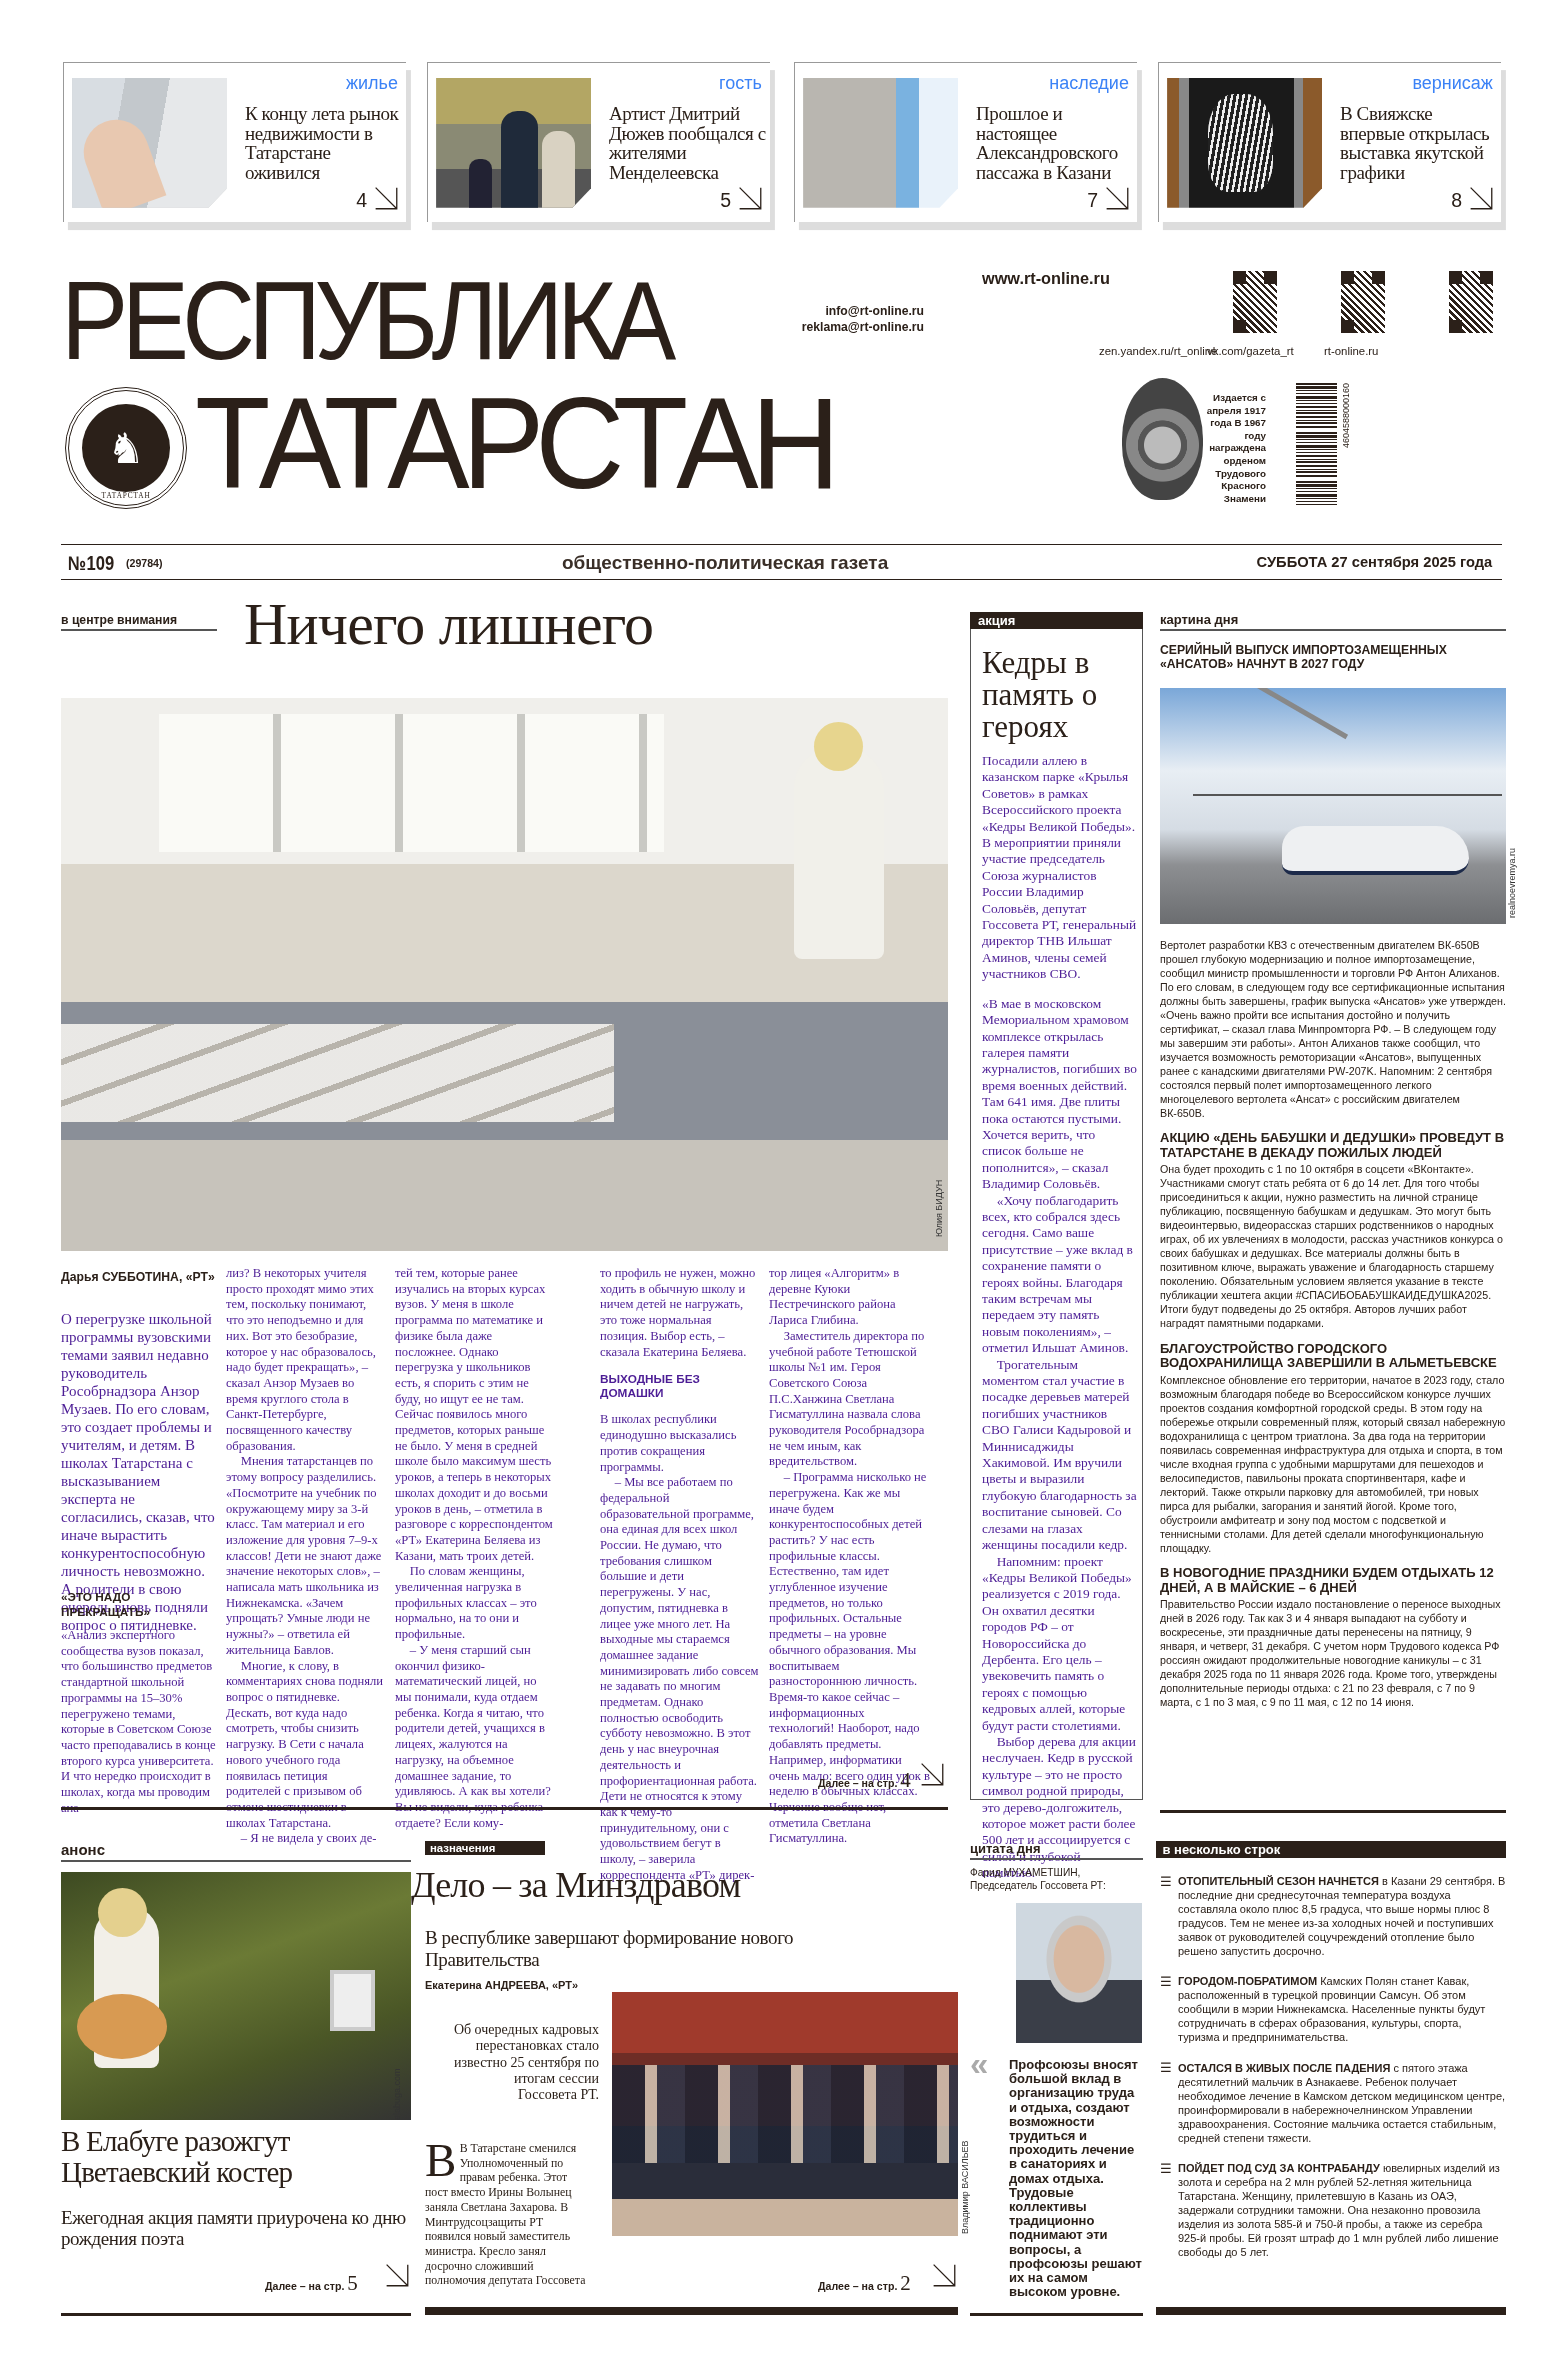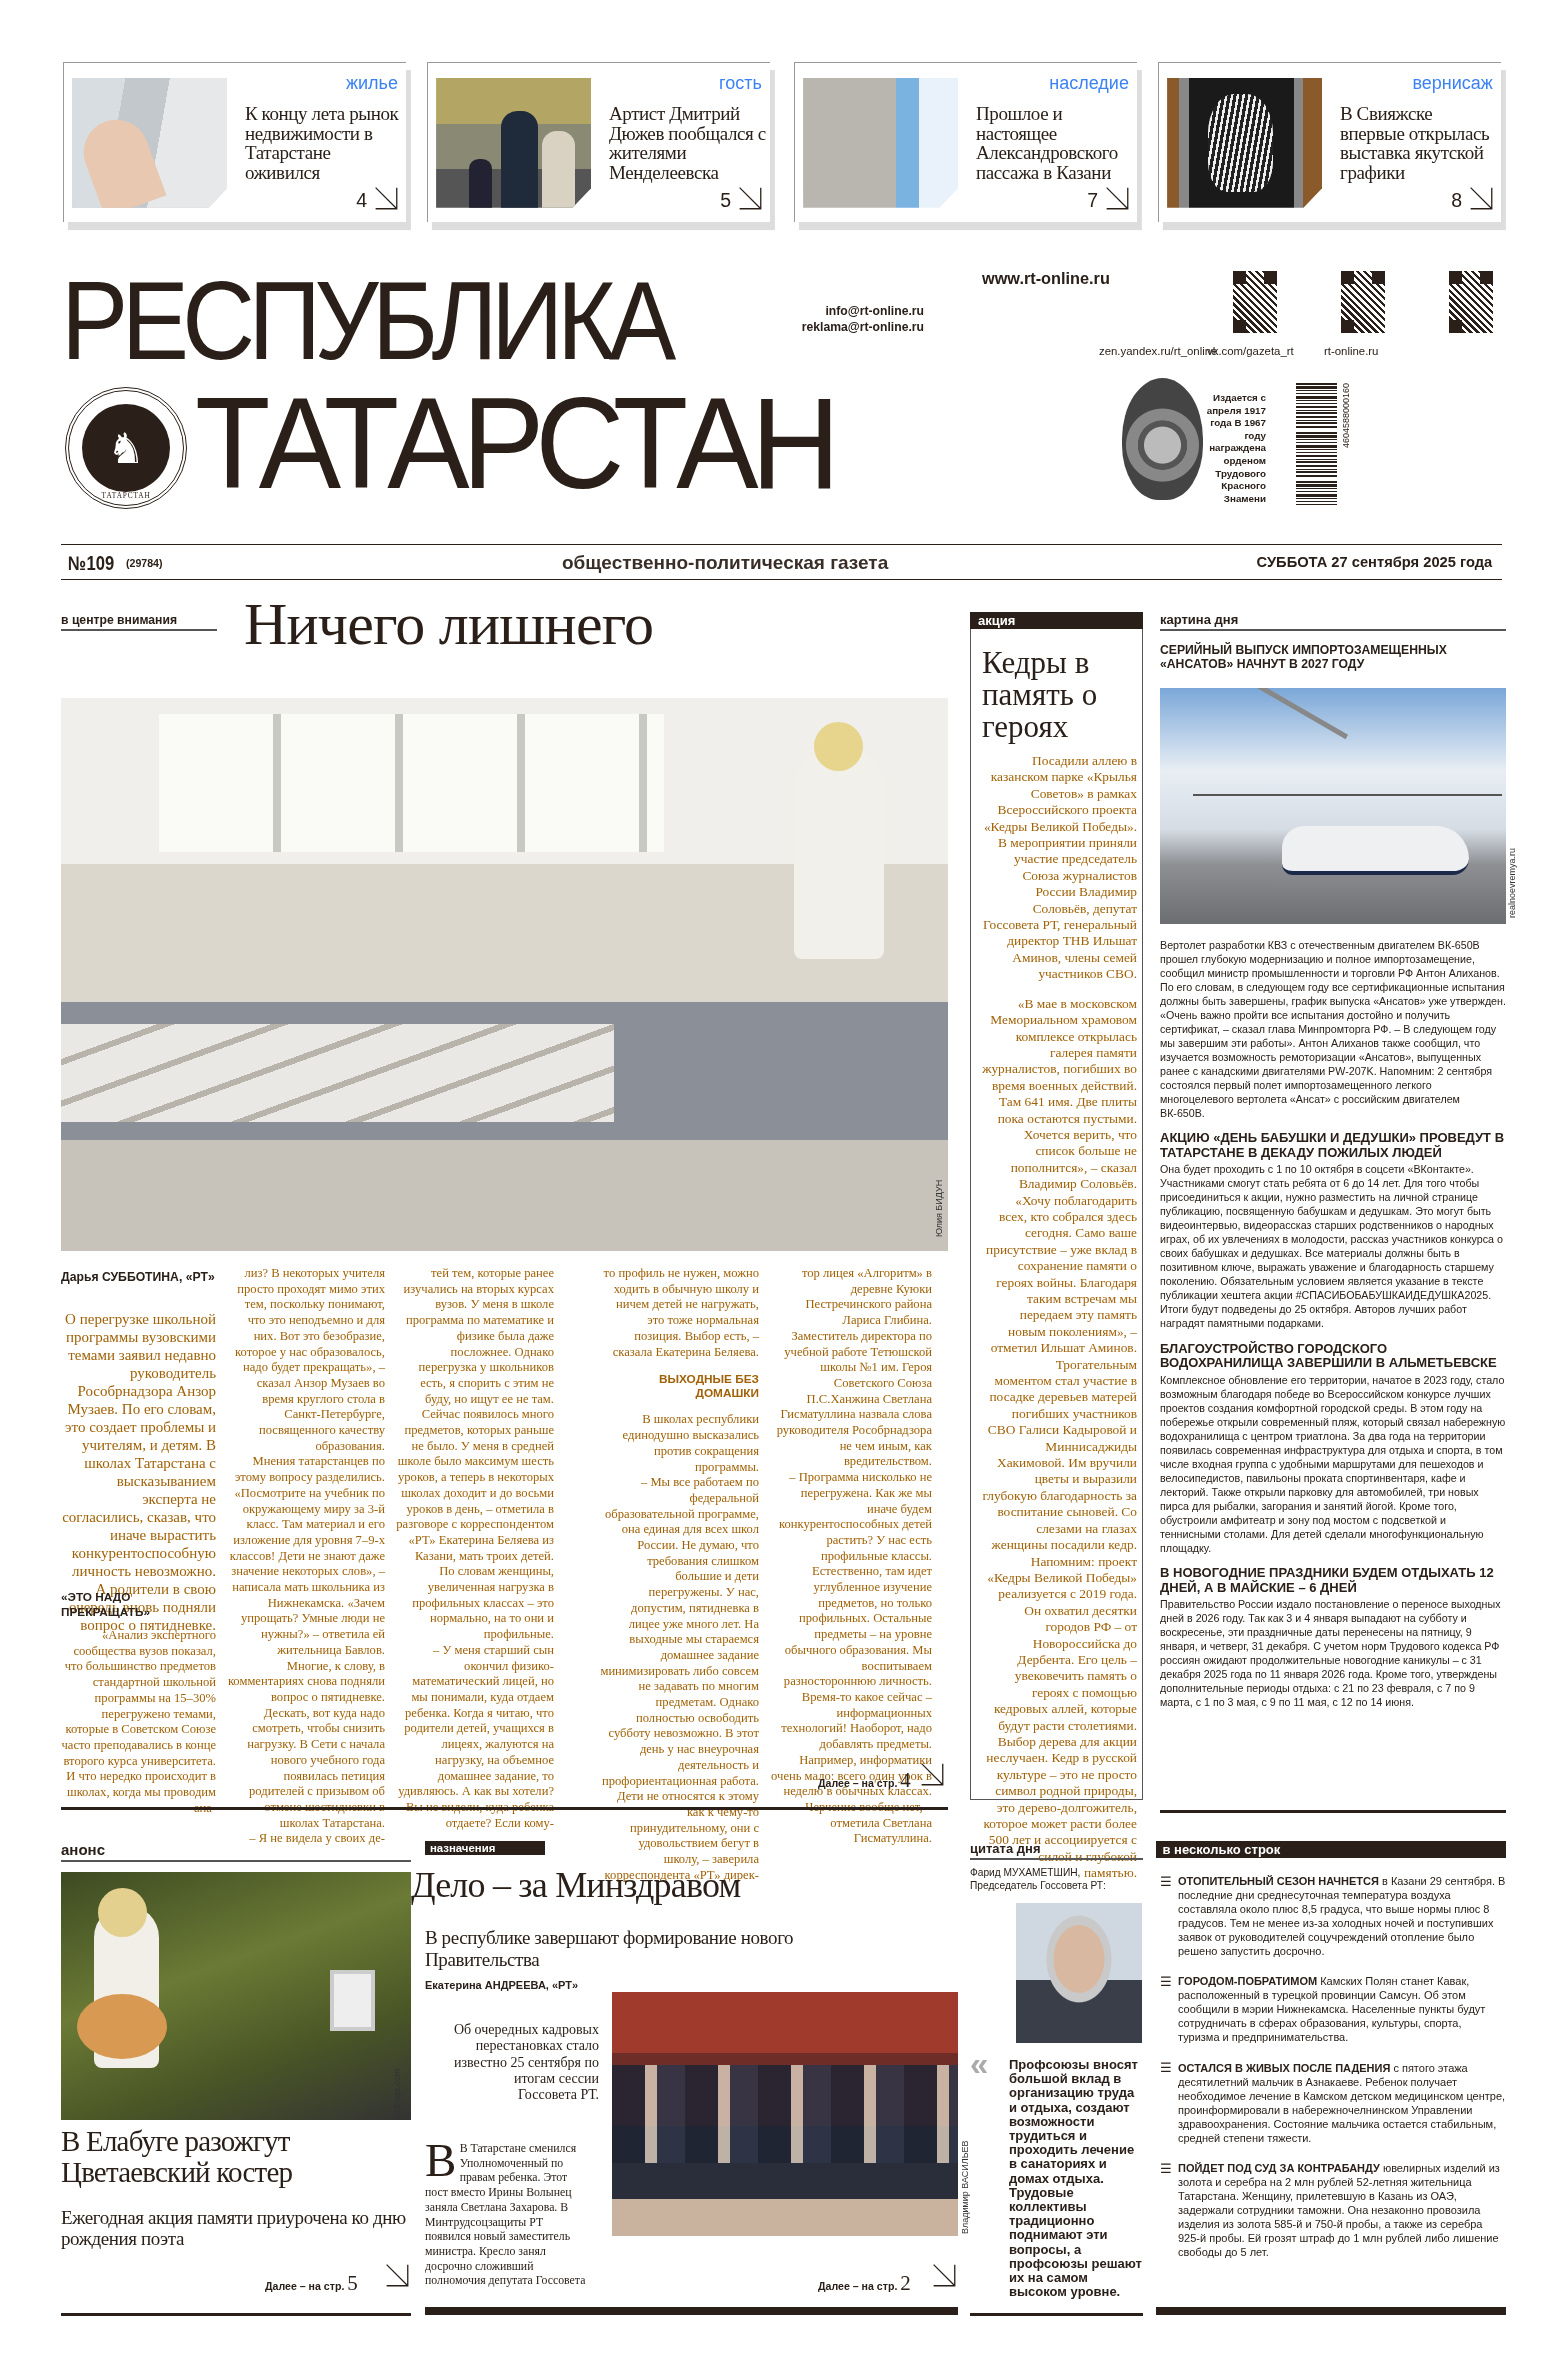--- a/index.html
+++ b/index.html
@@ -33,21 +33,21 @@
   .order { position:absolute; left: 1122px; top: 378px; width: 81px; height: 122px; border-radius: 50% 50% 45% 45%; background: radial-gradient(circle at 50% 55%, #bbb 0 18px, #555 19px 24.4px, #888 25px 36px, #444 37px); }
   .order-text { position:absolute; left: 1201px; top: 392px; width: 65px; text-align:right; font-family: "Liberation Sans", sans-serif; font-size: 9.8px; font-weight: bold; line-height: 12.6px; }
   .barcode { position:absolute; left: 1296px; top: 383px; width: 41px; height: 122px; background: repeating-linear-gradient(180deg,#2b2019 0 1.6px,#fff 1.6px 3.3px,#2b2019 3.3px 5.7px,#fff 5.7px 7.3px, #2b2019 7.3px 8.1px, #fff 8.1px 9.8px); }
 
   .issue-bar { position:absolute; left: 61px; top: 544px; width: 1441px; height: 36px; border-top: 1.6px solid #2b2019; border-bottom: 1.6px solid #2b2019; font-family: "Liberation Sans", sans-serif; }
 
   
   .label-line { position:absolute; font-family: "Liberation Sans", sans-serif; font-weight:bold; font-size: 13px; border-bottom: 2.4px solid #555; padding-bottom: 1.6px; }
   .label-dark { position:absolute; background: #2b2019; color:#fff; font-family: "Liberation Sans", sans-serif; font-weight:bold; font-size: 13px; padding: 1.6px 6.5px; }
 
-  .col { position:absolute; font-size: 12.6px; line-height: 15.7px; color:#a16207; text-align: right; }
+  .col { position:absolute; font-size: 12.6px; line-height: 15.7px; color:#4c1d95; text-align: left; }
   .col p { text-indent: 14.7px; }
   .col p.noind { text-indent: 0; }
   .sub { font-family: "Liberation Sans", sans-serif; font-weight: bold; font-size: 11.8px; line-height: 14.7px; margin: 11.4px 0; }
 
   .rt { position:absolute; font-family: "Liberation Sans", sans-serif; font-size: 10.7px; line-height: 14px; color:#2b2019; }
   .rt h3 { font-size: 13px; line-height: 14.7px; font-weight: bold; margin: 11.4px 0 1.6px; }
 
   .photo-fill { position:absolute; overflow:hidden; }
   .credit { position:absolute; font-family: "Liberation Sans", sans-serif; font-size: 9px; color:#333; transform: rotate(-90deg); transform-origin: left top; white-space: nowrap; }
 

